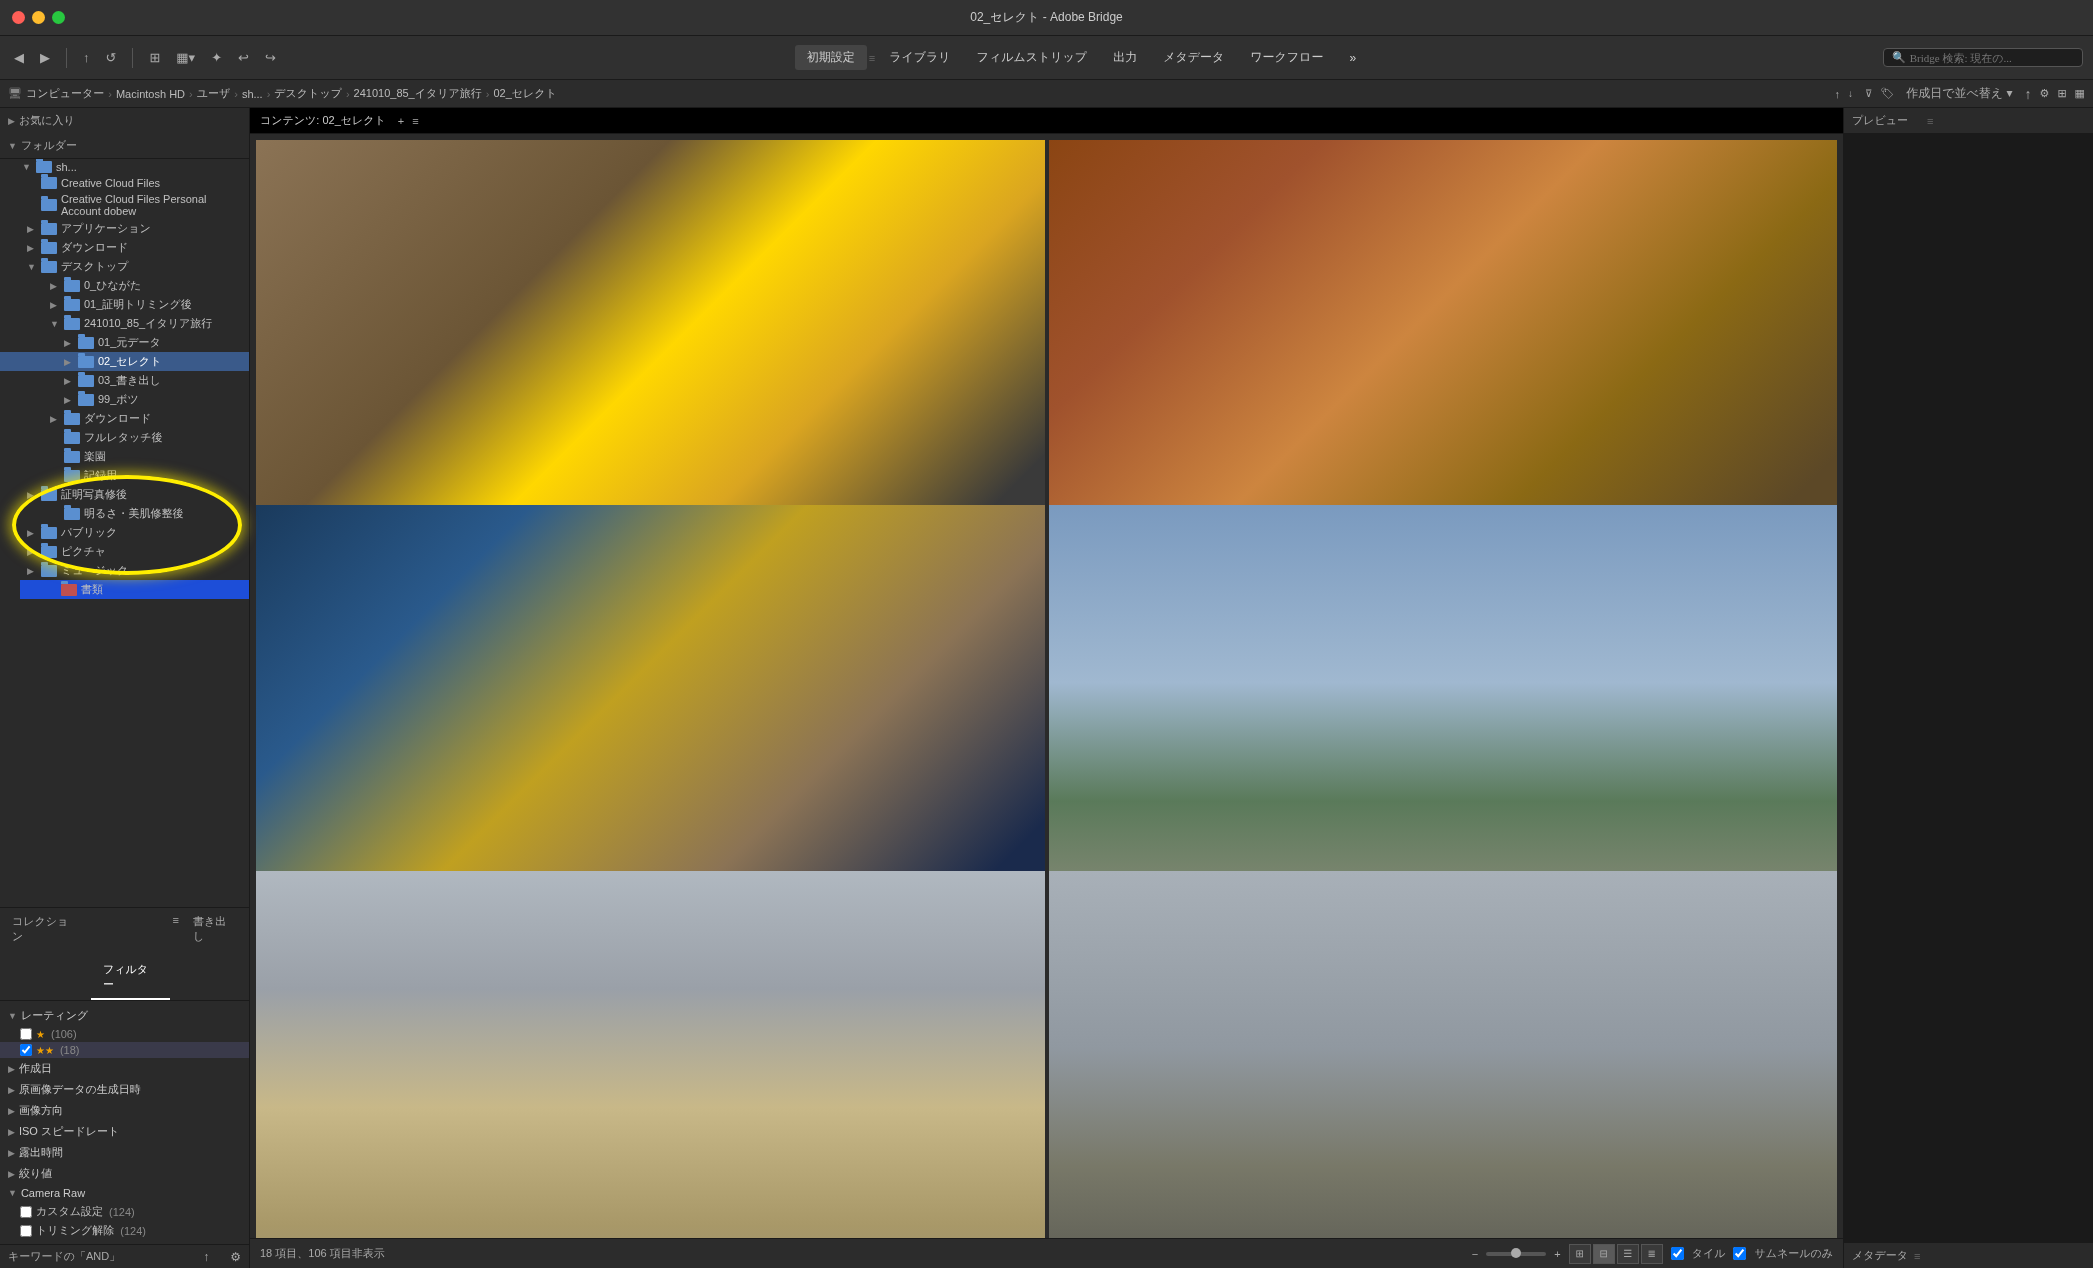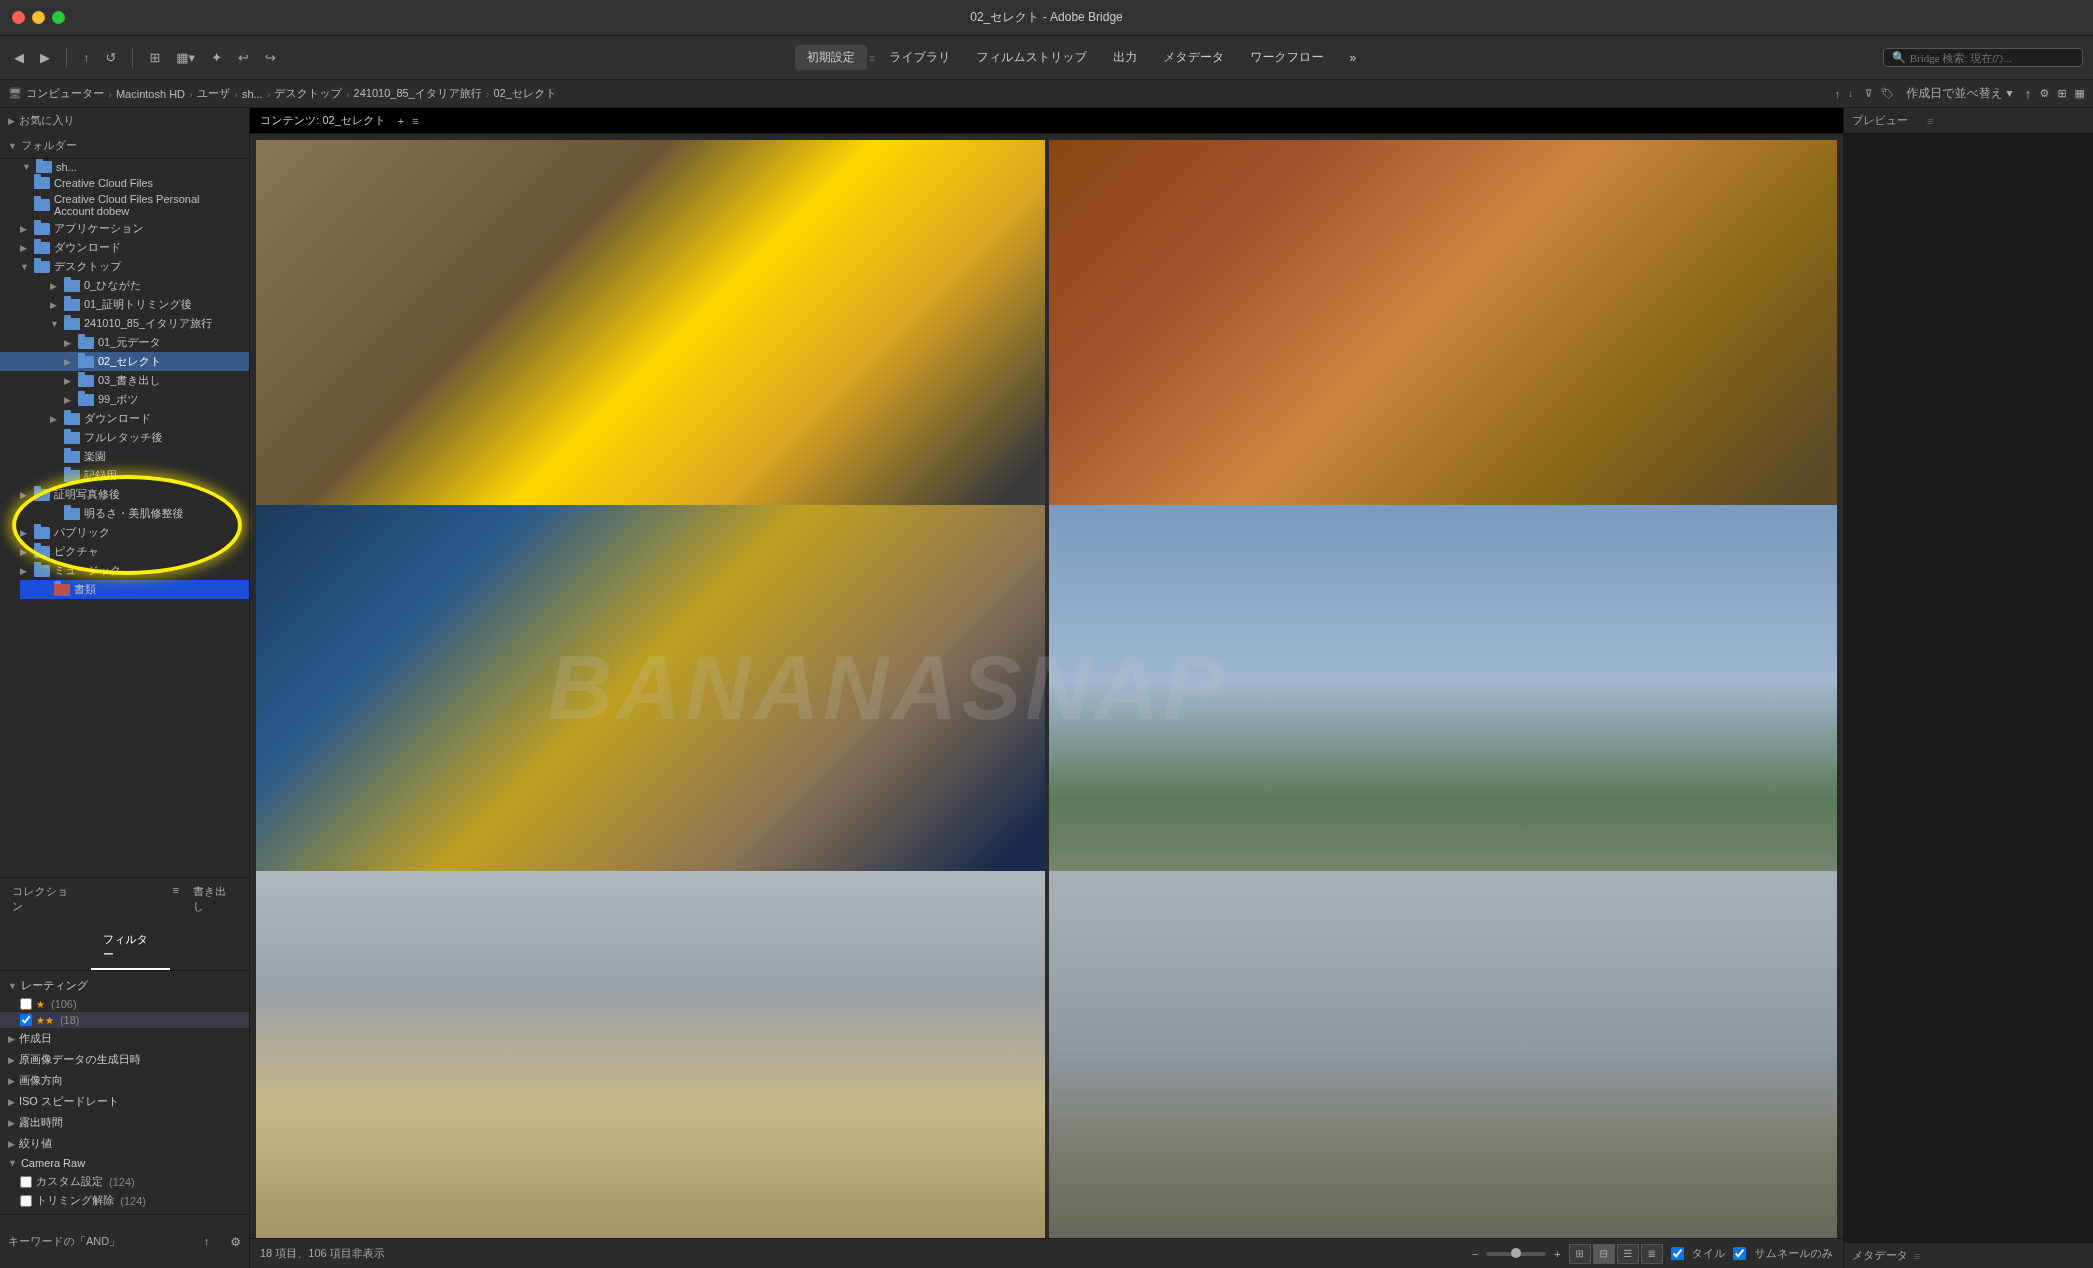--- a/index.html
+++ b/index.html
@@ -177,21 +177,21 @@
       left: 0;
       width: 7px;
       height: 3px;
       background: #5a8fd0;
       border-radius: 1px 1px 0 0;
     }
     .tree-item-label { flex: 1; }
 
     
     .indent-1 { padding-left: 22px; }
-    .indent-2 { padding-left: 20px; }
+    .indent-2 { padding-left: 27px; }
     .indent-3 { padding-left: 50px; }
     .indent-4 { padding-left: 64px; }
 
     
     .filter-panel {
       border-top: 1px solid #1a1a1a;
       background: #2a2a2a;
     }
     .filter-tabs {
       display: flex;
@@ -664,30 +664,29 @@
           <span class="filter-count">(124)</span>
         </div>
         <div class="filter-row">
           <input type="checkbox" style="">
           <span>トリミング解除</span>
           <span class="filter-count">(124)</span>
         </div>
       </div>
     </div>
 
-    <div style="display:flex;align-items:center;padding:19px 8px;border-top:1px solid #1a1a1a;background:#2a2a2a;gap:17px;">
+    <div style="display:flex;align-items:center;padding:4px 8px;border-top:1px solid #1a1a1a;background:#2a2a2a;gap:17px;">
       <span style="font-size:11px;color:#aaa;flex:1">キーワードの「AND」</span>
       <span style="color:#aaa;cursor:pointer;font-size:12px">↑</span>
       <span style="color:#aaa;cursor:pointer;font-size:12px;margin-left:4px">⚙</span>
     </div>
   </div>
 
   <div class="content-area" style="position:relative;">
 
-    <div class="watermark">BANANASNAP</div>
 
     <div class="content-header">
       <span class="content-header-title">コンテンツ: 02_セレクト</span>
       <span class="content-header-btn">+</span>
       <span class="content-header-btn">≡</span>
     </div>
 
     <div class="photo-grid">
       <div class="photo-thumb photo-notebook"></div>
       <div class="photo-thumb photo-fresco"></div>

